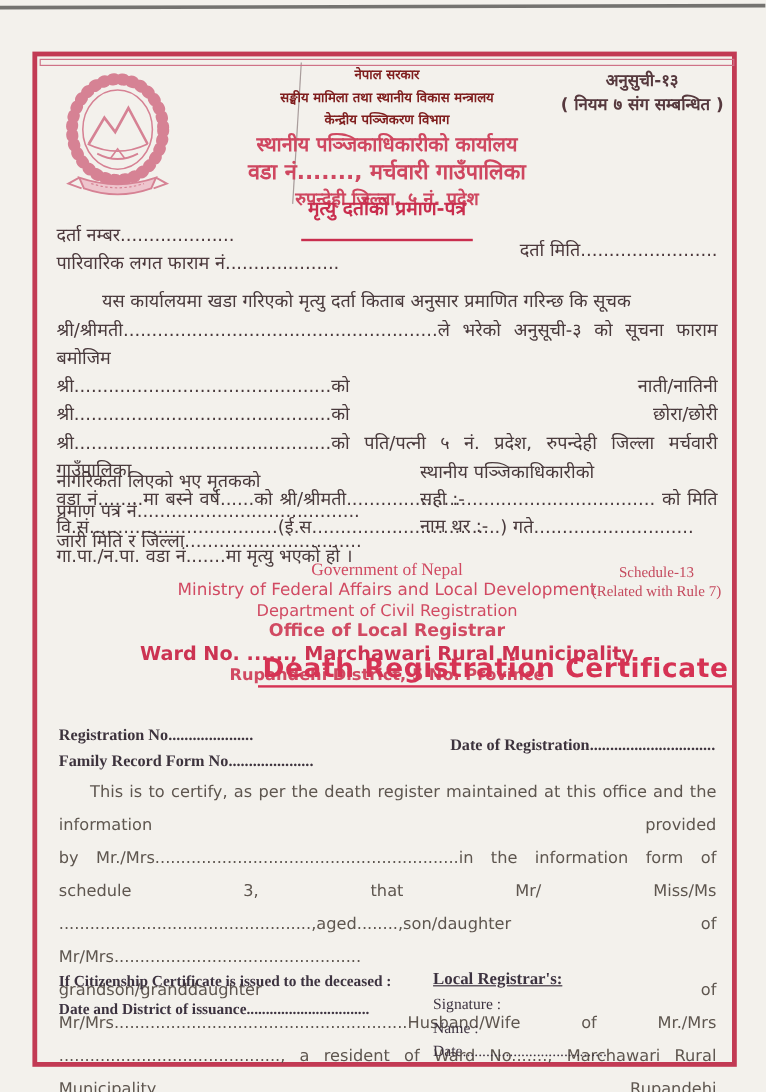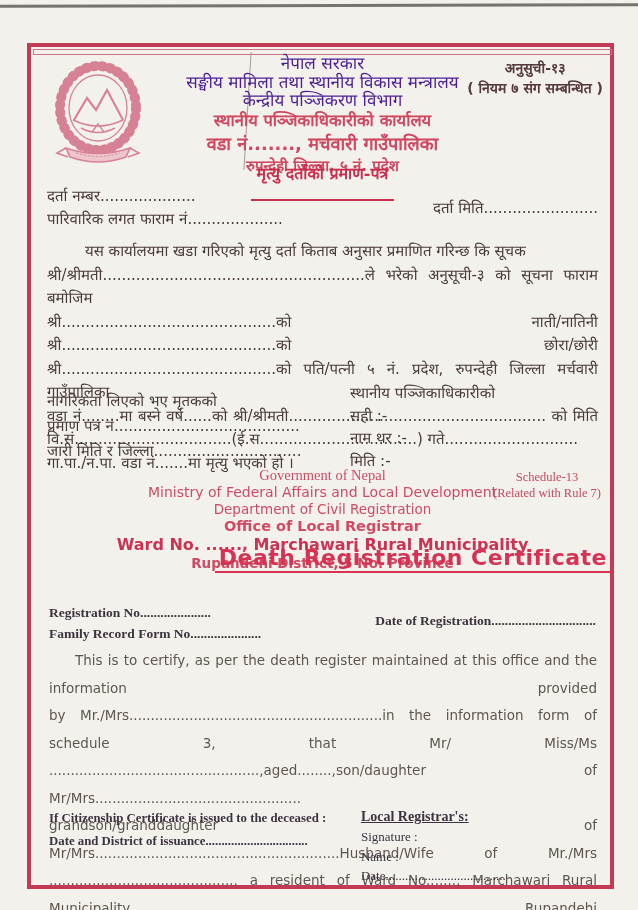--- a/index.html
+++ b/index.html
@@ -22,21 +22,21 @@
   .cert-inner {
     position:absolute; inset:2px; border:1px solid #cf7287;
     padding:2px; position:relative;
   }
 
   .emblem { position:absolute; left:12px; top:6px; width:104px; height:114px; opacity:.92; }
 
   .schedule-np { position:absolute; right:8px; top:8px; text-align:center; font-size:14px; line-height:20px; color:#56393e; font-weight:bold; }
 
   .np-header { position:absolute; left:0; right:0; top:4px; text-align:center; }
-  .np-h-dark  { font-size:17px; line-height:18.5px; color:#4c1d95; font-weight:normal; }
+  .np-h-dark  { font-size:11px; line-height:18.5px; color:#7f1d1d; font-weight:bold; }
   .np-h-red   { color:#cf4760; font-weight:bold; }
   .np-h-red.s1 { font-size:16.5px; line-height:22px; }
   .np-h-red.s2 { font-size:18px;  line-height:24px; }
   .np-h-red.s3 { font-size:15px;  line-height:21px; }
 
   .np-title { position:absolute; left:0; right:0; top:112px; text-align:center; }
   .np-title span { display:inline-block; font-size:16px; font-weight:bold; color:#c92e4e; border-bottom:2.5px solid #c92e4e; padding:0 6px 15px; }
 
   .np-fields { position:absolute; left:13px; right:13px; top:135px; font-size:15px; color:#4b383b; }
   .np-fields .l1 { line-height:23px; }
@@ -139,21 +139,20 @@
       <div class="np-columns">
         <div class="np-col-left">
           <div>नागरिकता लिएको भए मृतकको</div>
           <div>प्रमाण पत्र नं.......................................</div>
           <div>जारी मिति र जिल्ला...............................</div>
         </div>
         <div class="np-col-right">
           <div>स्थानीय पञ्जिकाधिकारीको</div>
           <div>सही :-</div>
           <div>नाम थर :-</div>
-          <div>मिति :-</div>
         </div>
       </div>
 
       <div class="en-header">
         <div class="en-h0">Government of Nepal</div>
         <div class="en-h1">Ministry of Federal Affairs and Local Development</div>
         <div class="en-h2">Department of Civil Registration</div>
         <div class="en-h3">Office of Local Registrar</div>
         <div class="en-h4">Ward No. ......, Marchawari Rural Municipality</div>
         <div class="en-h5">Rupandehi District, 5 No. Province</div>

